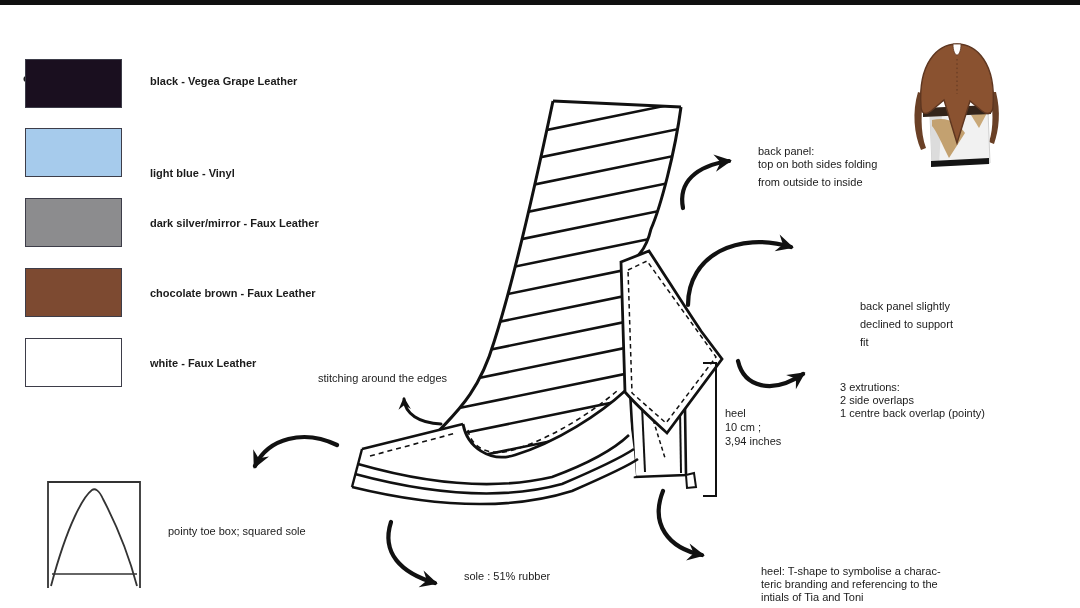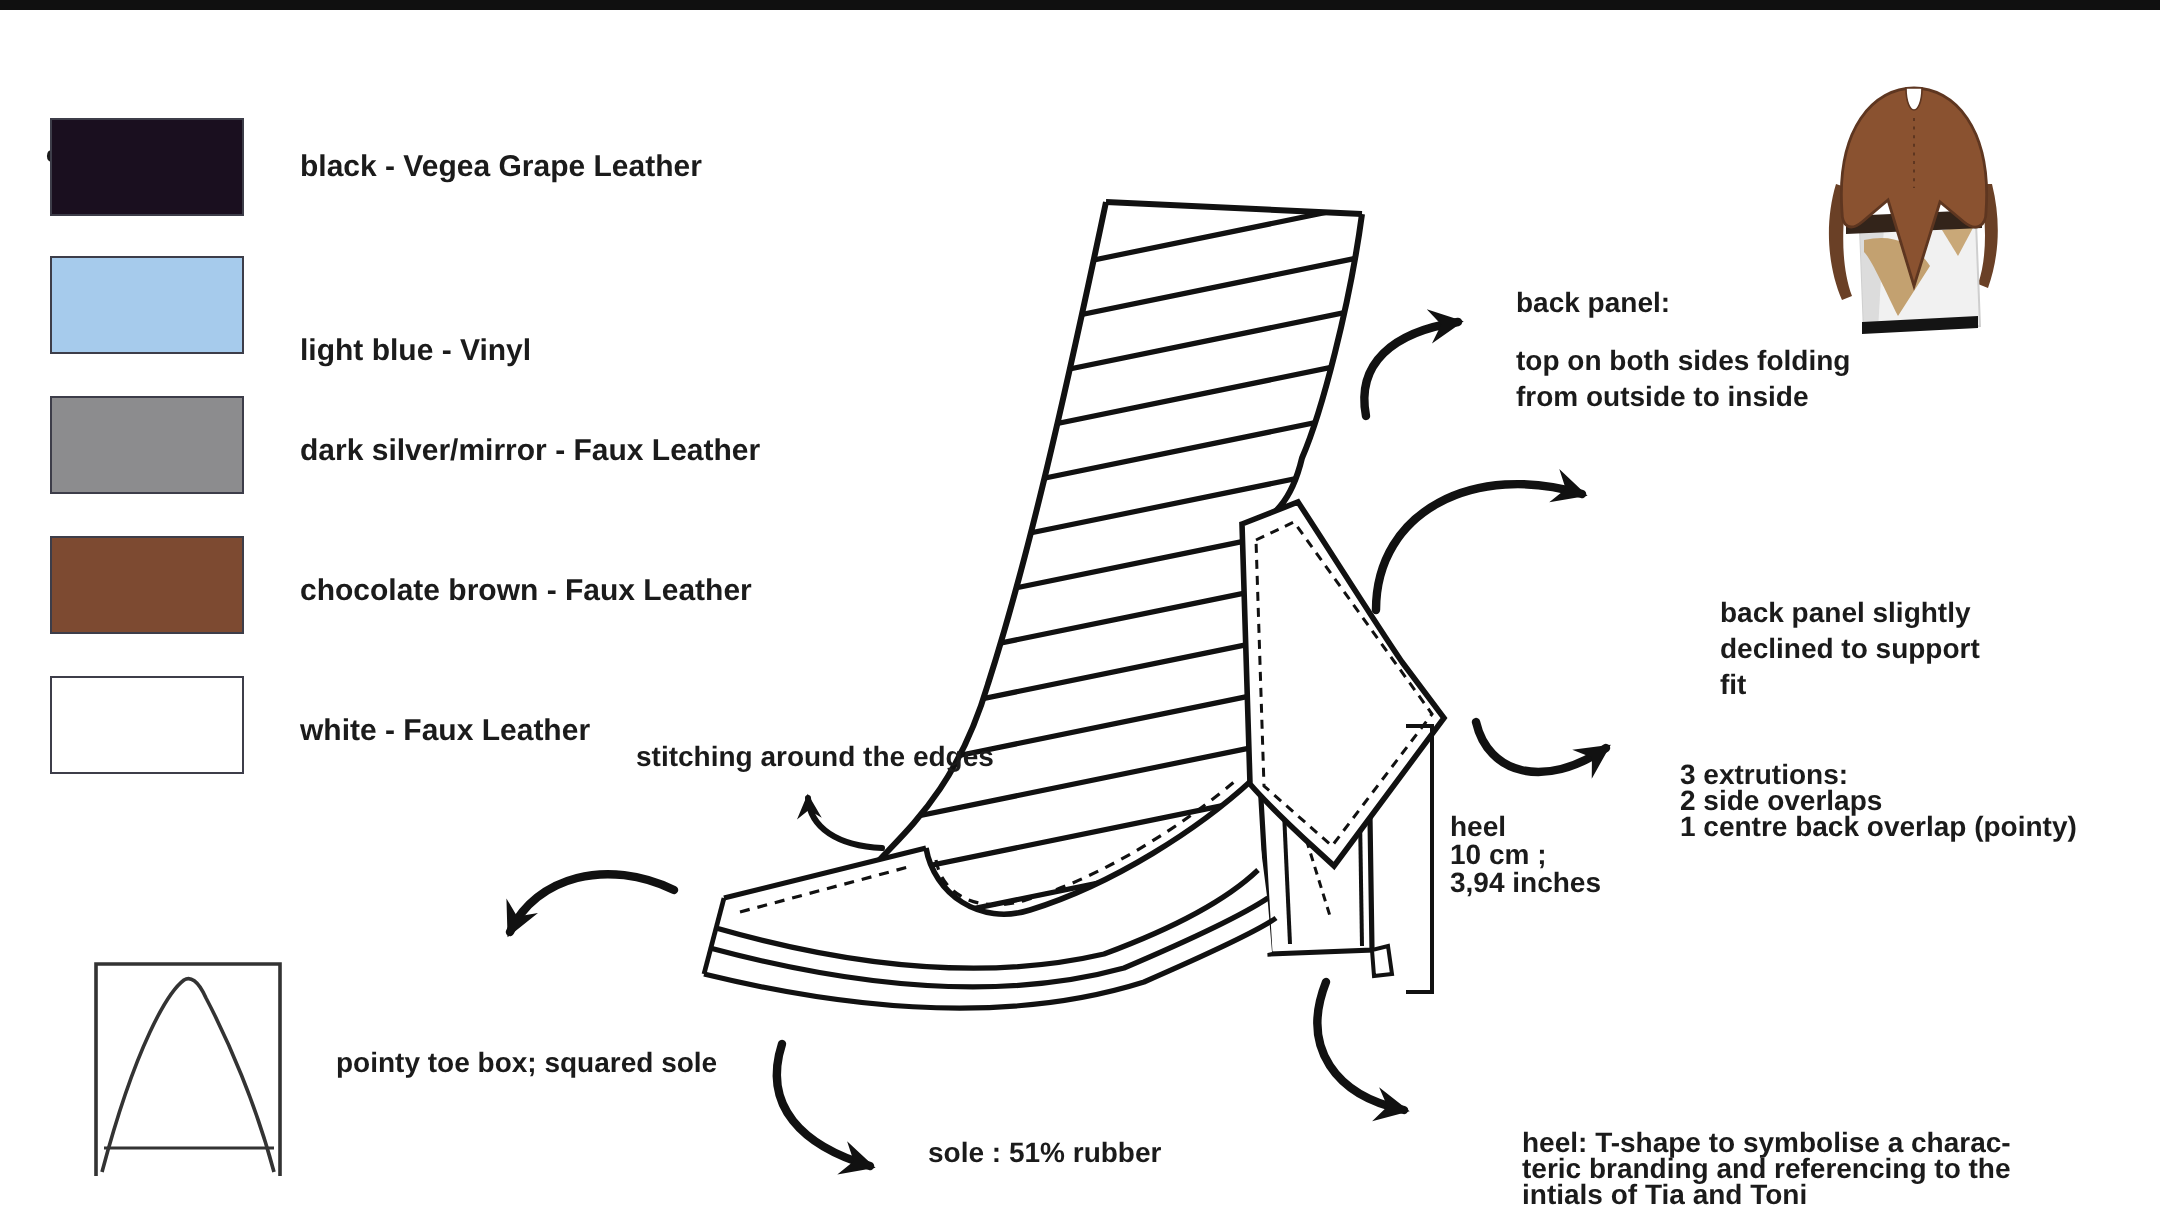--- a/index.html
+++ b/index.html
@@ -1,26 +1,26 @@
 <!DOCTYPE html>
 <html><head>
 <meta charset="utf-8">
 <style>
   html,body{margin:0;padding:0;background:#fff;}
   body{width:1080px;height:608px;position:relative;overflow:hidden;
        font-family:"Liberation Sans", sans-serif;color:#1b1b1b;}
   .topbar{position:absolute;left:0;top:0;width:1080px;height:5px;background:#101010;}
   .abs{position:absolute;}
-  .lbl{font-size:14px;font-weight:700;white-space:pre-line;line-height:13px;}
+  .lbl{font-size:11px;font-weight:400;white-space:pre-line;line-height:13px;}
   .lh-wide{line-height:18px;}
   .lh-tight{line-height:13px;margin-top:40px;}
   .lh-med{line-height:14px;}
   .title{font-size:11.5px;font-weight:700;margin-top:46px;}
   .swatch{position:absolute;left:25px;width:97px;height:49px;border:1px solid #3d3d49;box-sizing:border-box;}
-  .swlabel{position:absolute;left:150px;font-size:15px;font-weight:700;}
+  .swlabel{position:absolute;left:150px;font-size:11px;font-weight:700;}
   svg{display:block;}
   .lineart{position:absolute;left:0;top:0;}
 </style>
 </head>
 <body>
 
 <div class="topbar"></div>
 
 <div class="abs title" style="left:23px;top:26px;">color options</div>
 
@@ -118,21 +118,21 @@
   <path d="M22,125 L80,122 L80,128 L22,131 Z" fill="#141414"></path>
   <path d="M12,70 C9,28 28,8 48,8 C68,8 87,28 84,70 C84,77 79,80 73,75 L61,65 L48,107 L35,64 L22,75 C16,80 12,77 12,70 Z" fill="#8a5230" stroke="#5e3620" stroke-width="1.4"></path>
   <path d="M44,8 C44,15 46,19 48,19 C50,19 52,15 52,8 Z" fill="#ffffff" stroke="#5e3620" stroke-width="0.8"></path>
   <path d="M48,23 L48,58" stroke="#5e3620" stroke-width="1" stroke-dasharray="1.5,2.8" fill="none"></path>
 </svg>
 
 <div class="abs lbl" style="left:318px;top:372px;">stitching around the edges</div>
 <div class="abs lbl" style="left:150px;top:525px;margin-left:18px;">pointy toe box; squared sole</div>
 <div class="abs lbl" style="left:464px;top:570px;">sole : 51% rubber</div>
 <div class="abs lbl" style="left:758px;top:145px;">back panel:</div>
-<div class="abs lbl lh-wide" style="left:758px;top:171px;">top on both sides folding
+<div class="abs lbl lh-wide" style="left:758px;top:155px;">top on both sides folding
 from outside to inside</div>
 <div class="abs lbl lh-wide" style="left:860px;top:261px;margin-top:36px;">back panel slightly
 declined to support
 fit</div>
 <div class="abs lbl lh-tight" style="left:840px;top:341px;">3 extrutions:
 2 side overlaps
 1 centre back overlap (pointy)</div>
 <div class="abs lbl lh-med" style="left:725px;top:406px;">heel
 10 cm ;
 3,94 inches</div>

